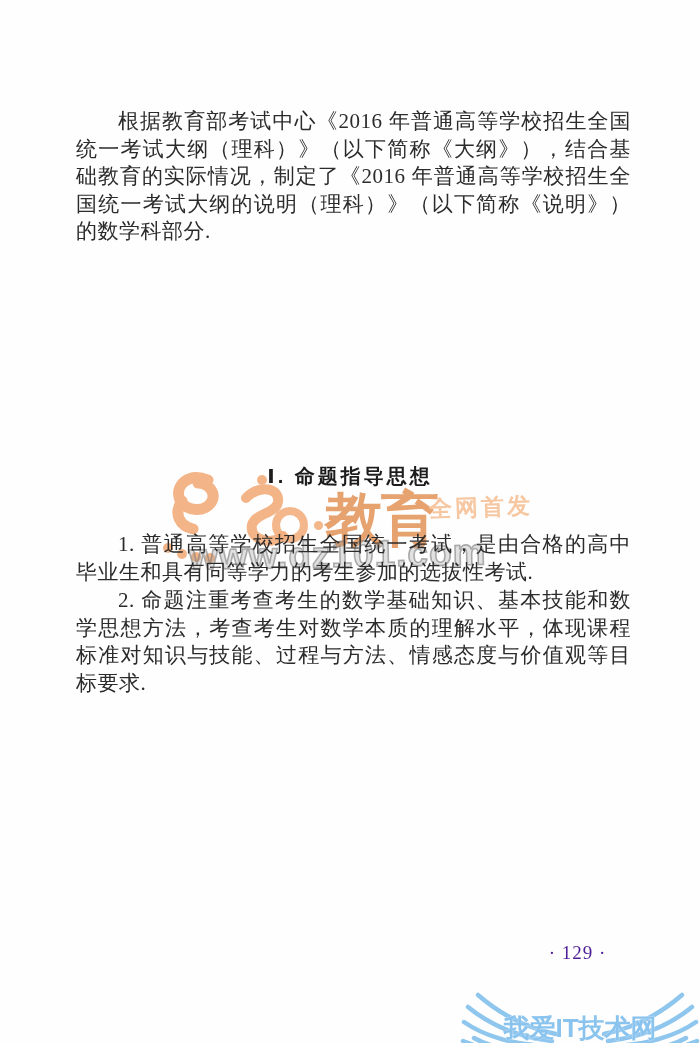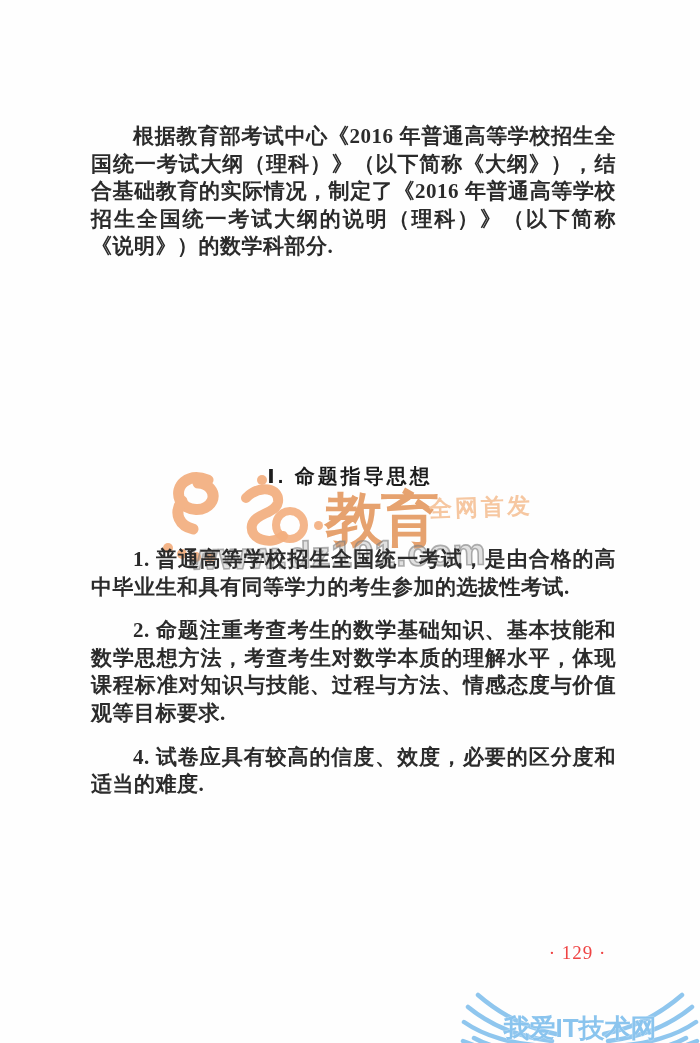--- a/index.html
+++ b/index.html
@@ -17,21 +17,21 @@
   .text-layer { position: absolute; inset: 0; z-index: 2; }
   .intro-block {
     position: absolute;
     left: 75px; top: 107px; width: 557px;
     font-size: 21px; line-height: 27.6px;
     color: #2b2b2b;
     text-align: justify;
     text-justify: inter-character;
     letter-spacing: 0.5px;
   }
-  .intro-block p, .items-block p { text-indent: 2em; margin: 16px; font-weight: bold; }
+  .intro-block p, .items-block p { text-indent: 2em; margin: 1px; }
   .section-heading {
     position: absolute;
     left: 0; top: 463px; width: 700px;
     text-align: center;
     font-family: "Liberation Sans", "DejaVu Sans", sans-serif;
     font-weight: 700;
     font-size: 20px;
     letter-spacing: 3px;
     color: #1c1c1c;
   }
@@ -43,21 +43,21 @@
     text-align: justify;
     text-justify: inter-character;
     letter-spacing: 0.5px;
   }
   .page-number {
     position: absolute;
     left: 540px; top: 942px; width: 75px;
     text-align: center;
     font-size: 19px;
     letter-spacing: 1px;
-    color: #ef4444;
+    color: #4c1d95;
   }
 
   
   .wm-center { position: absolute; inset: 0; z-index: 1; }
   .wm-mark { position: absolute; left: 158px; top: 466px; opacity: 0.92; }
   .wm-ring {
     position: absolute; left: 272px; top: 507px;
     width: 36px; height: 36px; border-radius: 50%;
     border: 8px solid #f3ae7e; opacity: 0.9;
   }
@@ -142,21 +142,20 @@
   <div class="text-layer">
     <div class="intro-block">
       <p>根据教育部考试中心《2016 年普通高等学校招生全国统一考试大纲（理科）》（以下简称《大纲》），结合基础教育的实际情况，制定了《2016 年普通高等学校招生全国统一考试大纲的说明（理科）》（以下简称《说明》）的数学科部分.</p>
     </div>
 
     <h1 class="section-heading">Ⅰ. 命题指导思想</h1>
 
     <div class="items-block">
       <p>1. 普通高等学校招生全国统一考试，是由合格的高中毕业生和具有同等学力的考生参加的选拔性考试.</p>
       <p>2. 命题注重考查考生的数学基础知识、基本技能和数学思想方法，考查考生对数学本质的理解水平，体现课程标准对知识与技能、过程与方法、情感态度与价值观等目标要求.</p>
-      <p>4. 试卷应具有较高的信度、效度，必要的区分度和适当的难度.</p>
     </div>
 
     <div class="page-number">· 129 ·</div>
   </div>
 
   <div class="footer-logo">
     <svg width="240" height="74" viewBox="0 0 240 74">
       <g fill="none" stroke="#8fc6ee" stroke-width="4.5" stroke-linecap="round">
 
         <path d="M18 3 C40 22 66 36 96 42"></path>

